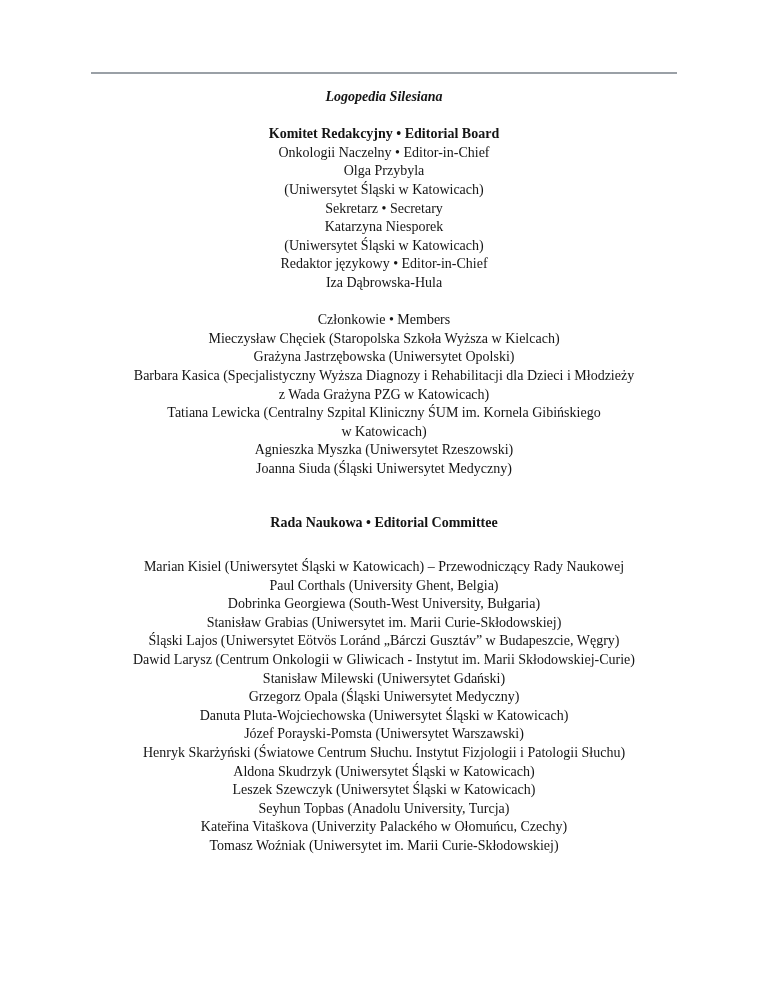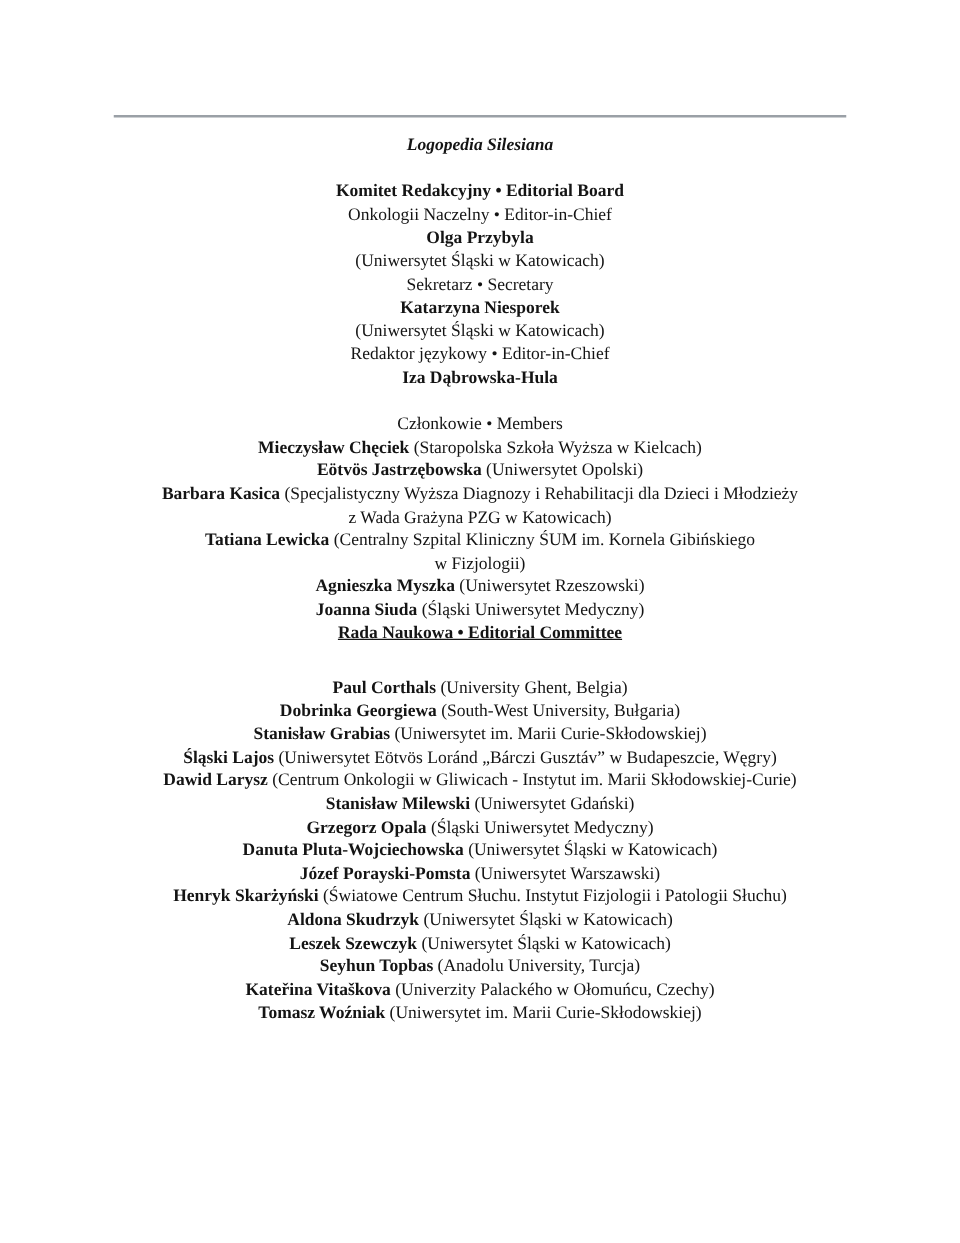--- a/index.html
+++ b/index.html
@@ -7,48 +7,48 @@
   body {
     width: 768px;
     height: 994px;
     overflow: hidden;
     font-family: "Liberation Serif", serif;
     color: #141414;
   }
   .page {
     width: 768px;
     height: 994px;
-    padding-top: 92px;
+    padding-top: 72px;
     background: #ffffff;
   }
   .rule {
     border: 0;
     border-top: 2px solid #9aa0a6;
     width: 586px;
     margin: 0 auto 14px auto;
   }
   .content {
     width: 608px;
     margin: 0 auto;
     text-align: center;
     font-size: 14px;
     line-height: 18.6px;
   }
   .line { margin: 0; }
-  b, .bold { font-weight: bold; }
+  b, .bold { font-weight: normal; }
   .title {
     font-weight: bold;
     font-style: italic;
     margin-bottom: 18.6px;
   }
   .heading { font-weight: bold; }
   .members-heading { margin-top: 18.6px; }
   .committee-heading {
+    margin-top: 36px;
     margin-bottom: 25px;
-    text-decoration: underline;
   }
 </style>
 </head>
 <body>
 
 <div class="page">
   <hr class="rule">
   <div class="content">
 
     <p class="line title">Logopedia Silesiana</p>
@@ -63,30 +63,31 @@
         <p class="line bold">Katarzyna Niesporek</p>
         <p class="line">(Uniwersytet Śląski w Katowicach)</p>
         <p class="line">Redaktor językowy • Editor-in-Chief</p>
         <p class="line bold">Iza Dąbrowska-Hula</p>
       </div>
 
     <p class="line members-heading">Członkowie • Members</p>
 
     <div id="members-list">
         <p class="line"><b>Mieczysław Chęciek</b><span> (Staropolska Szkoła Wyższa w Kielcach)</span></p>
-        <p class="line"><b>Eötvös Jastrzębowska</b><span> (Uniwersytet Opolski)</span></p>
+        <p class="line"><b>Grażyna Jastrzębowska</b><span> (Uniwersytet Opolski)</span></p>
         <p class="line"><b>Barbara Kasica</b><span> (Specjalistyczny Wyższa Diagnozy i Rehabilitacji dla Dzieci i Młodzieży</span><br><span>z Wada Grażyna PZG w Katowicach)</span></p>
-        <p class="line"><b>Tatiana Lewicka</b><span> (Centralny Szpital Kliniczny ŚUM im. Kornela Gibińskiego</span><br><span>w Fizjologii)</span></p>
+        <p class="line"><b>Tatiana Lewicka</b><span> (Centralny Szpital Kliniczny ŚUM im. Kornela Gibińskiego</span><br><span>w Katowicach)</span></p>
         <p class="line"><b>Agnieszka Myszka</b><span> (Uniwersytet Rzeszowski)</span></p>
         <p class="line"><b>Joanna Siuda</b><span> (Śląski Uniwersytet Medyczny)</span></p>
       </div>
 
     <p class="line heading committee-heading">Rada Naukowa • Editorial Committee</p>
 
     <div id="committee-list">
+        <p class="line"><b>Marian Kisiel</b><span> (Uniwersytet Śląski w Katowicach) – Przewodniczący Rady Naukowej</span></p>
         <p class="line"><b>Paul Corthals</b><span> (University Ghent, Belgia)</span></p>
         <p class="line"><b>Dobrinka Georgiewa</b><span> (South-West University, Bułgaria)</span></p>
         <p class="line"><b>Stanisław Grabias</b><span> (Uniwersytet im. Marii Curie-Skłodowskiej)</span></p>
         <p class="line"><b>Śląski Lajos</b><span> (Uniwersytet Eötvös Loránd „Bárczi Gusztáv” w Budapeszcie, Węgry)</span></p>
         <p class="line"><b>Dawid Larysz</b><span> (Centrum Onkologii w Gliwicach - Instytut im. Marii Skłodowskiej-Curie)</span></p>
         <p class="line"><b>Stanisław Milewski</b><span> (Uniwersytet Gdański)</span></p>
         <p class="line"><b>Grzegorz Opala</b><span> (Śląski Uniwersytet Medyczny)</span></p>
         <p class="line"><b>Danuta Pluta-Wojciechowska</b><span> (Uniwersytet Śląski w Katowicach)</span></p>
         <p class="line"><b>Józef Porayski-Pomsta</b><span> (Uniwersytet Warszawski)</span></p>
         <p class="line"><b>Henryk Skarżyński</b><span> (Światowe Centrum Słuchu. Instytut Fizjologii i Patologii Słuchu)</span></p>

